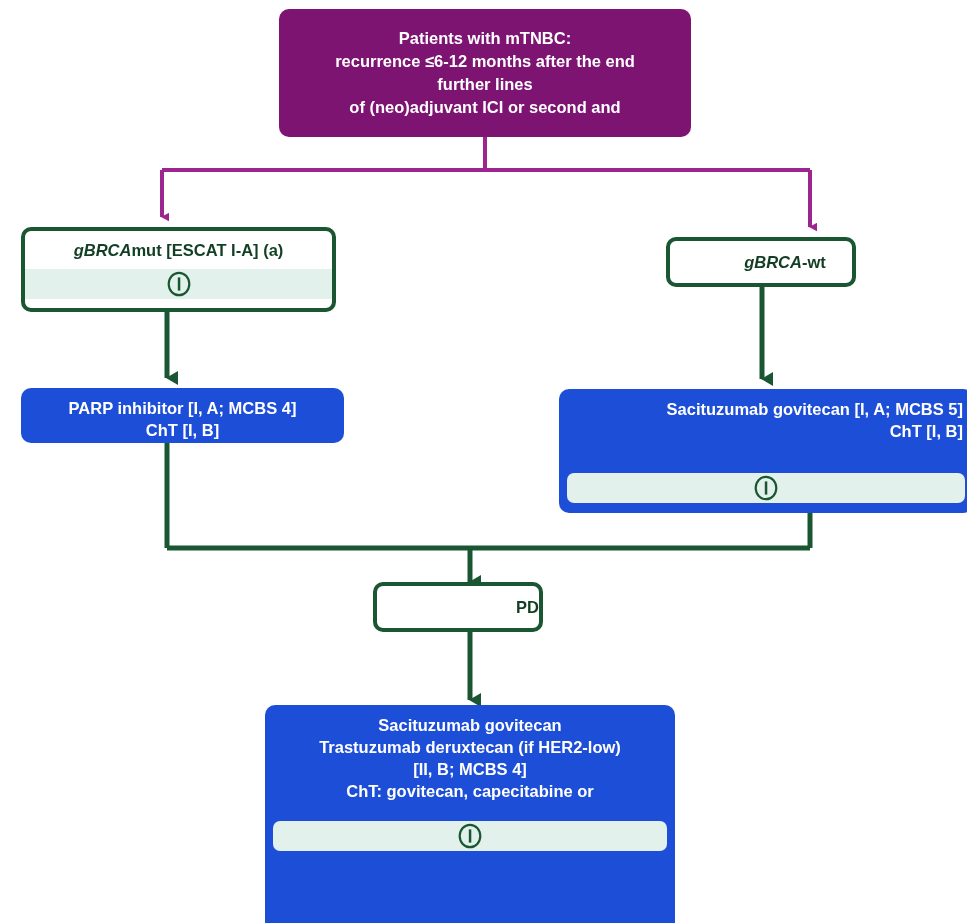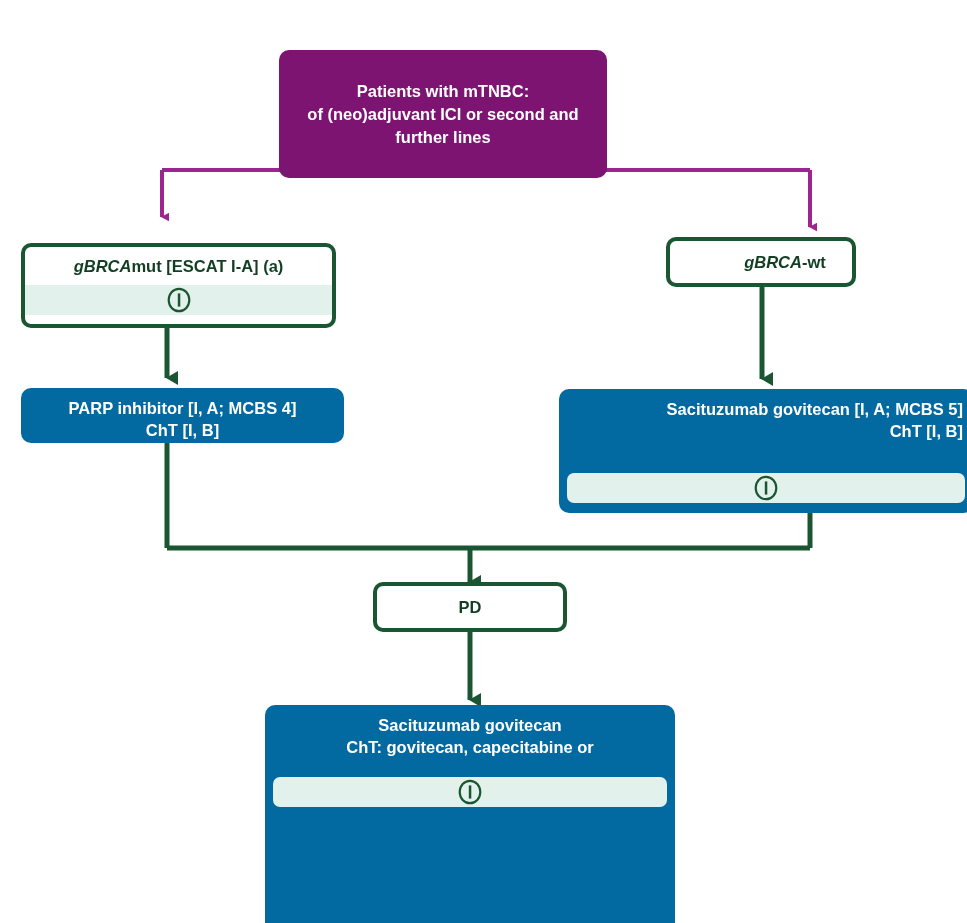--- a/index.html
+++ b/index.html
@@ -53,21 +53,21 @@
   .node-green .label {
     padding: 9px 10px 8px 10px;
   }
   .node-green.plain {
     display: flex;
     align-items: center;
     justify-content: center;
   }
   
   .node-blue {
-    background: #0369a1;
+    background: #1d4ed8;
     color: #ffffff;
     font-weight: bold;
     font-size: 16.5px;
     line-height: 22px;
     overflow: hidden;
     padding: 0;
   }
   .node-blue .label {
     padding: 9px 10px 10px 10px;
   }
@@ -129,29 +129,30 @@
     <path d="M810,513 L810,548" stroke="#1a5632" stroke-width="5" fill="none"></path>
     <path d="M167,548 L810,548" stroke="#1a5632" stroke-width="5" fill="none"></path>
     <path d="M470,548 L470,582" stroke="#1a5632" stroke-width="5" fill="none" marker-end="url(#arrow-green)"></path>
   </g>
 
   <g>
     <path d="M470,632 L470,700" stroke="#1a5632" stroke-width="5" fill="none" marker-end="url(#arrow-green)"></path>
   </g>
 </svg>
 
-<div class="node node-purple" style="left:279px; top:9px; width:328px; height:128px;margin-top:41px;">
+<div class="node node-purple" style="left:279px; top:9px; width:412px; height:128px;">
   <div>
     <div>Patients with mTNBC:</div>
+    <div>recurrence ≤6-12 months after the end</div>
+    <div>further lines</div>
     <div>of (neo)adjuvant ICI or second and</div>
-    <div>further lines</div>
-  </div>
-</div>
-
-<div class="node node-green" style="left:21px; top:227px; width:315px; height:85px;margin-top:16px;">
+  </div>
+</div>
+
+<div class="node node-green" style="left:21px; top:227px; width:315px; height:85px;">
   <div class="label">
     <span class="em">gBRCA</span><span>mut [ESCAT I-A] (a)</span>
   </div>
   <div class="info-strip">
     <svg class="info-icon" width="26" height="26" viewBox="0 0 26 26" xmlns="http://www.w3.org/2000/svg">
       <ellipse cx="13" cy="13" rx="10.3" ry="11.2" fill="none" stroke="#1a5632" stroke-width="2.2"></ellipse>
       <rect x="11.8" y="6.4" width="2.5" height="13.2" fill="#1a5632"></rect>
     </svg>
   </div>
 </div>
@@ -175,27 +176,29 @@
     <div>ChT [I, B]</div>
   </div>
   <div class="info-strip" style="margin-top:21px;">
     <svg class="info-icon" width="26" height="26" viewBox="0 0 26 26" xmlns="http://www.w3.org/2000/svg">
       <ellipse cx="13" cy="13" rx="10.3" ry="11.2" fill="none" stroke="#1a5632" stroke-width="2.2"></ellipse>
       <rect x="11.8" y="6.4" width="2.5" height="13.2" fill="#1a5632"></rect>
     </svg>
   </div>
 </div>
 
-<div class="node node-green plain" style="left:373px; top:582px; width:194px; height:50px;">
+<div class="node node-green plain" style="left:373px; top:582px; width:170px; height:50px;justify-content:flex-end;">
   <div>PD</div>
 </div>
 
 <div class="node node-blue" style="left:265px; top:705px; width:410px; height:248px;">
   <div class="label">
     <div>Sacituzumab govitecan</div>
+    <div>Trastuzumab deruxtecan (if HER2-low)</div>
+    <div>[II, B; MCBS 4]</div>
     <div>ChT: govitecan, capecitabine or</div>
   </div>
   <div class="info-strip" style="margin-top:9px;">
     <svg class="info-icon" width="26" height="26" viewBox="0 0 26 26" xmlns="http://www.w3.org/2000/svg">
       <ellipse cx="13" cy="13" rx="10.3" ry="11.2" fill="none" stroke="#1a5632" stroke-width="2.2"></ellipse>
       <rect x="11.8" y="6.4" width="2.5" height="13.2" fill="#1a5632"></rect>
     </svg>
   </div>
 </div>
 

